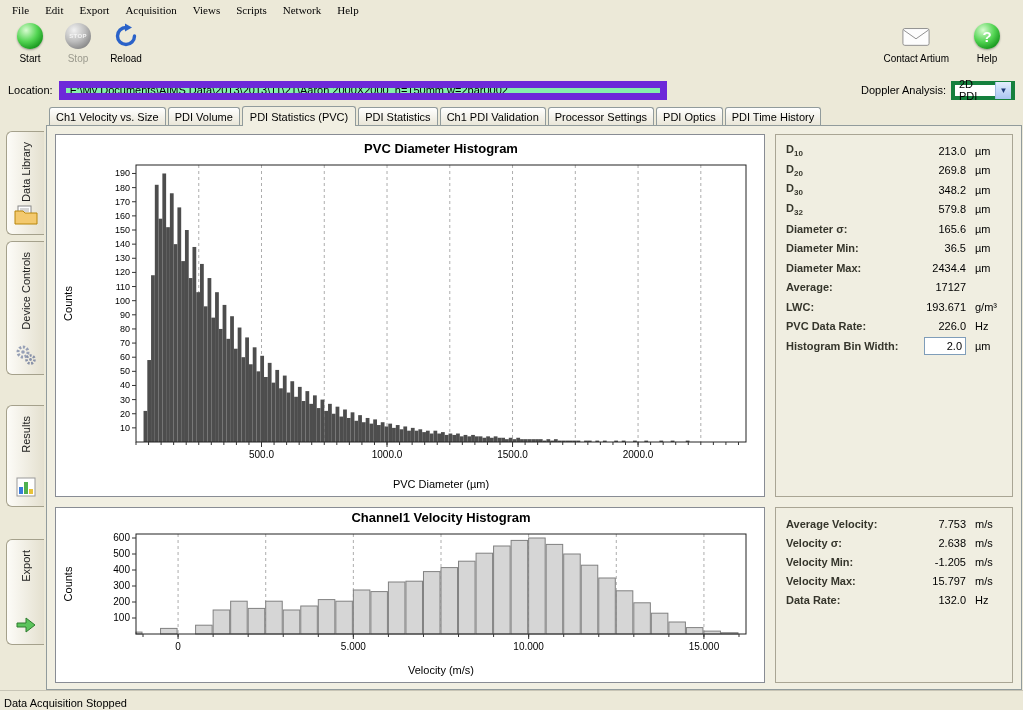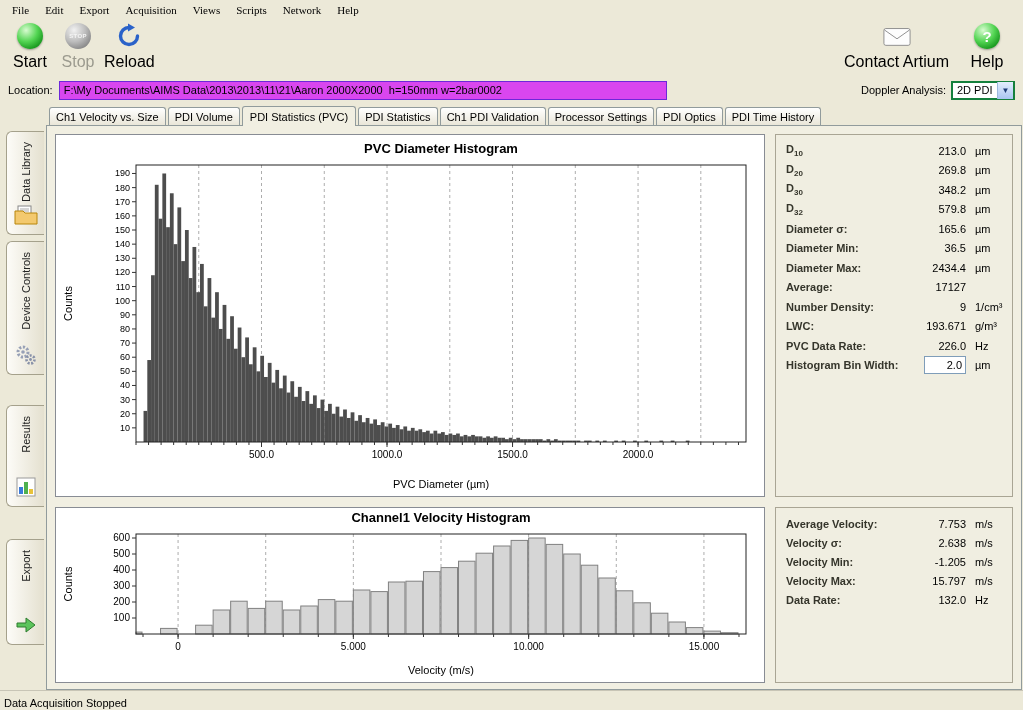--- a/index.html
+++ b/index.html
@@ -15,33 +15,33 @@
 
   
   .menu-bar { height:19px; display:flex; align-items:center; padding-left:4px; background:#ece9d8;font-family:Liberation Serif, serif; }
   .menu-item { padding:2px 8px; cursor:default; }
 
   
   .toolbar { height:58px; display:flex; justify-content:space-between; align-items:flex-start; padding:4px 14px 0 8px; }
   .tool-group { display:flex; gap:4px; }
   .tool-group.right { gap:16px; }
   .tool-btn { display:flex; flex-direction:column; align-items:center; gap:4px; min-width:44px; cursor:default; }
-  .tool-label { font-size:16px; color:#000; }
+  .tool-label { font-size:10px; color:#000; }
   .tool-btn.disabled .tool-label { color:#9b9a8e; }
   .sphere { width:26px; height:26px; border-radius:50%; display:flex; align-items:center; justify-content:center; }
   .sphere.green { background: radial-gradient(circle at 35% 28%, #d8fbd0, #53d553 45%, #0b8a12 85%); box-shadow: 0 1px 2px rgba(0,0,0,.35); }
   .sphere.gray  { background: radial-gradient(circle at 35% 28%, #f2f2f2, #bdbdbd 45%, #7e7e7e 85%); font-size:6px; font-weight:bold; color:#f4f4f4; letter-spacing:.3px; }
   .sphere.help  { background: radial-gradient(circle at 35% 28%, #d8fbd0, #53d553 45%, #0b8a12 85%); color:#fff; font-weight:bold; font-size:15px; box-shadow: 0 1px 2px rgba(0,0,0,.35); }
   .icon-wrap { width:28px; height:26px; display:flex; align-items:center; justify-content:center; }
 
   
   .location-row { height:26px; display:flex; align-items:center; padding:0 8px; gap:6px; }
-  .loc-input { width:608px; height:19px; border:1px solid #6d28d9; padding:1px 4px; font:11px "Liberation Sans",sans-serif; background:#d946ef; }
+  .loc-input { width:608px; height:19px; border:7px solid #6d28d9; padding:1px 4px; font:11px "Liberation Sans",sans-serif; background:#86efac; }
   .doppler { margin-left:auto; display:flex; align-items:center; gap:5px; }
-  .combo { display:flex; align-items:center; border:2px solid #15803d; background:#fff; height:19px; width:64px; cursor:default; }
+  .combo { display:flex; align-items:center; border:4px solid #15803d; background:#fff; height:19px; width:64px; cursor:default; }
   .combo-value { flex:1; padding:0 4px; }
   .combo-btn { width:16px; height:17px; background:linear-gradient(#e3eefe,#a9c5f2); border-left:1px solid #9db9dd; color:#1d3b78; font-size:8px; display:flex; align-items:center; justify-content:center; }
 
   
   .main-row { height:587px; display:flex; padding-left:2px; }
   .side-strip { width:44px; display:flex; flex-direction:column; }
   .side-tab { width:38px; margin-left:4px; border:1px solid #a5a18c; border-right:none; border-radius:6px 0 0 6px;
               background:linear-gradient(to right,#fdfcf8,#e4e0cf);
               display:flex; flex-direction:column; align-items:center; justify-content:space-between;
               padding:10px 0 8px; cursor:default; }
@@ -466,25 +466,20 @@
                 <span class="stat-label">Diameter Max:</span>
                 <span class="stat-value">2434.4</span>
                 <span class="stat-unit">µm</span>
               </div>
               <div class="stat-row">
                 <span class="stat-label">Average:</span>
                 <span class="stat-value">17127</span>
                 <span class="stat-unit"></span>
               </div>
               <div class="stat-row">
-                <span class="stat-label">Number Density:</span>
-                <span class="stat-value">9</span>
-                <span class="stat-unit">1/cm³</span>
-              </div>
-              <div class="stat-row">
                 <span class="stat-label">LWC:</span>
                 <span class="stat-value">193.671</span>
                 <span class="stat-unit">g/m³</span>
               </div>
               <div class="stat-row">
                 <span class="stat-label">PVC Data Rate:</span>
                 <span class="stat-value">226.0</span>
                 <span class="stat-unit">Hz</span>
               </div>
               <div class="stat-row">

